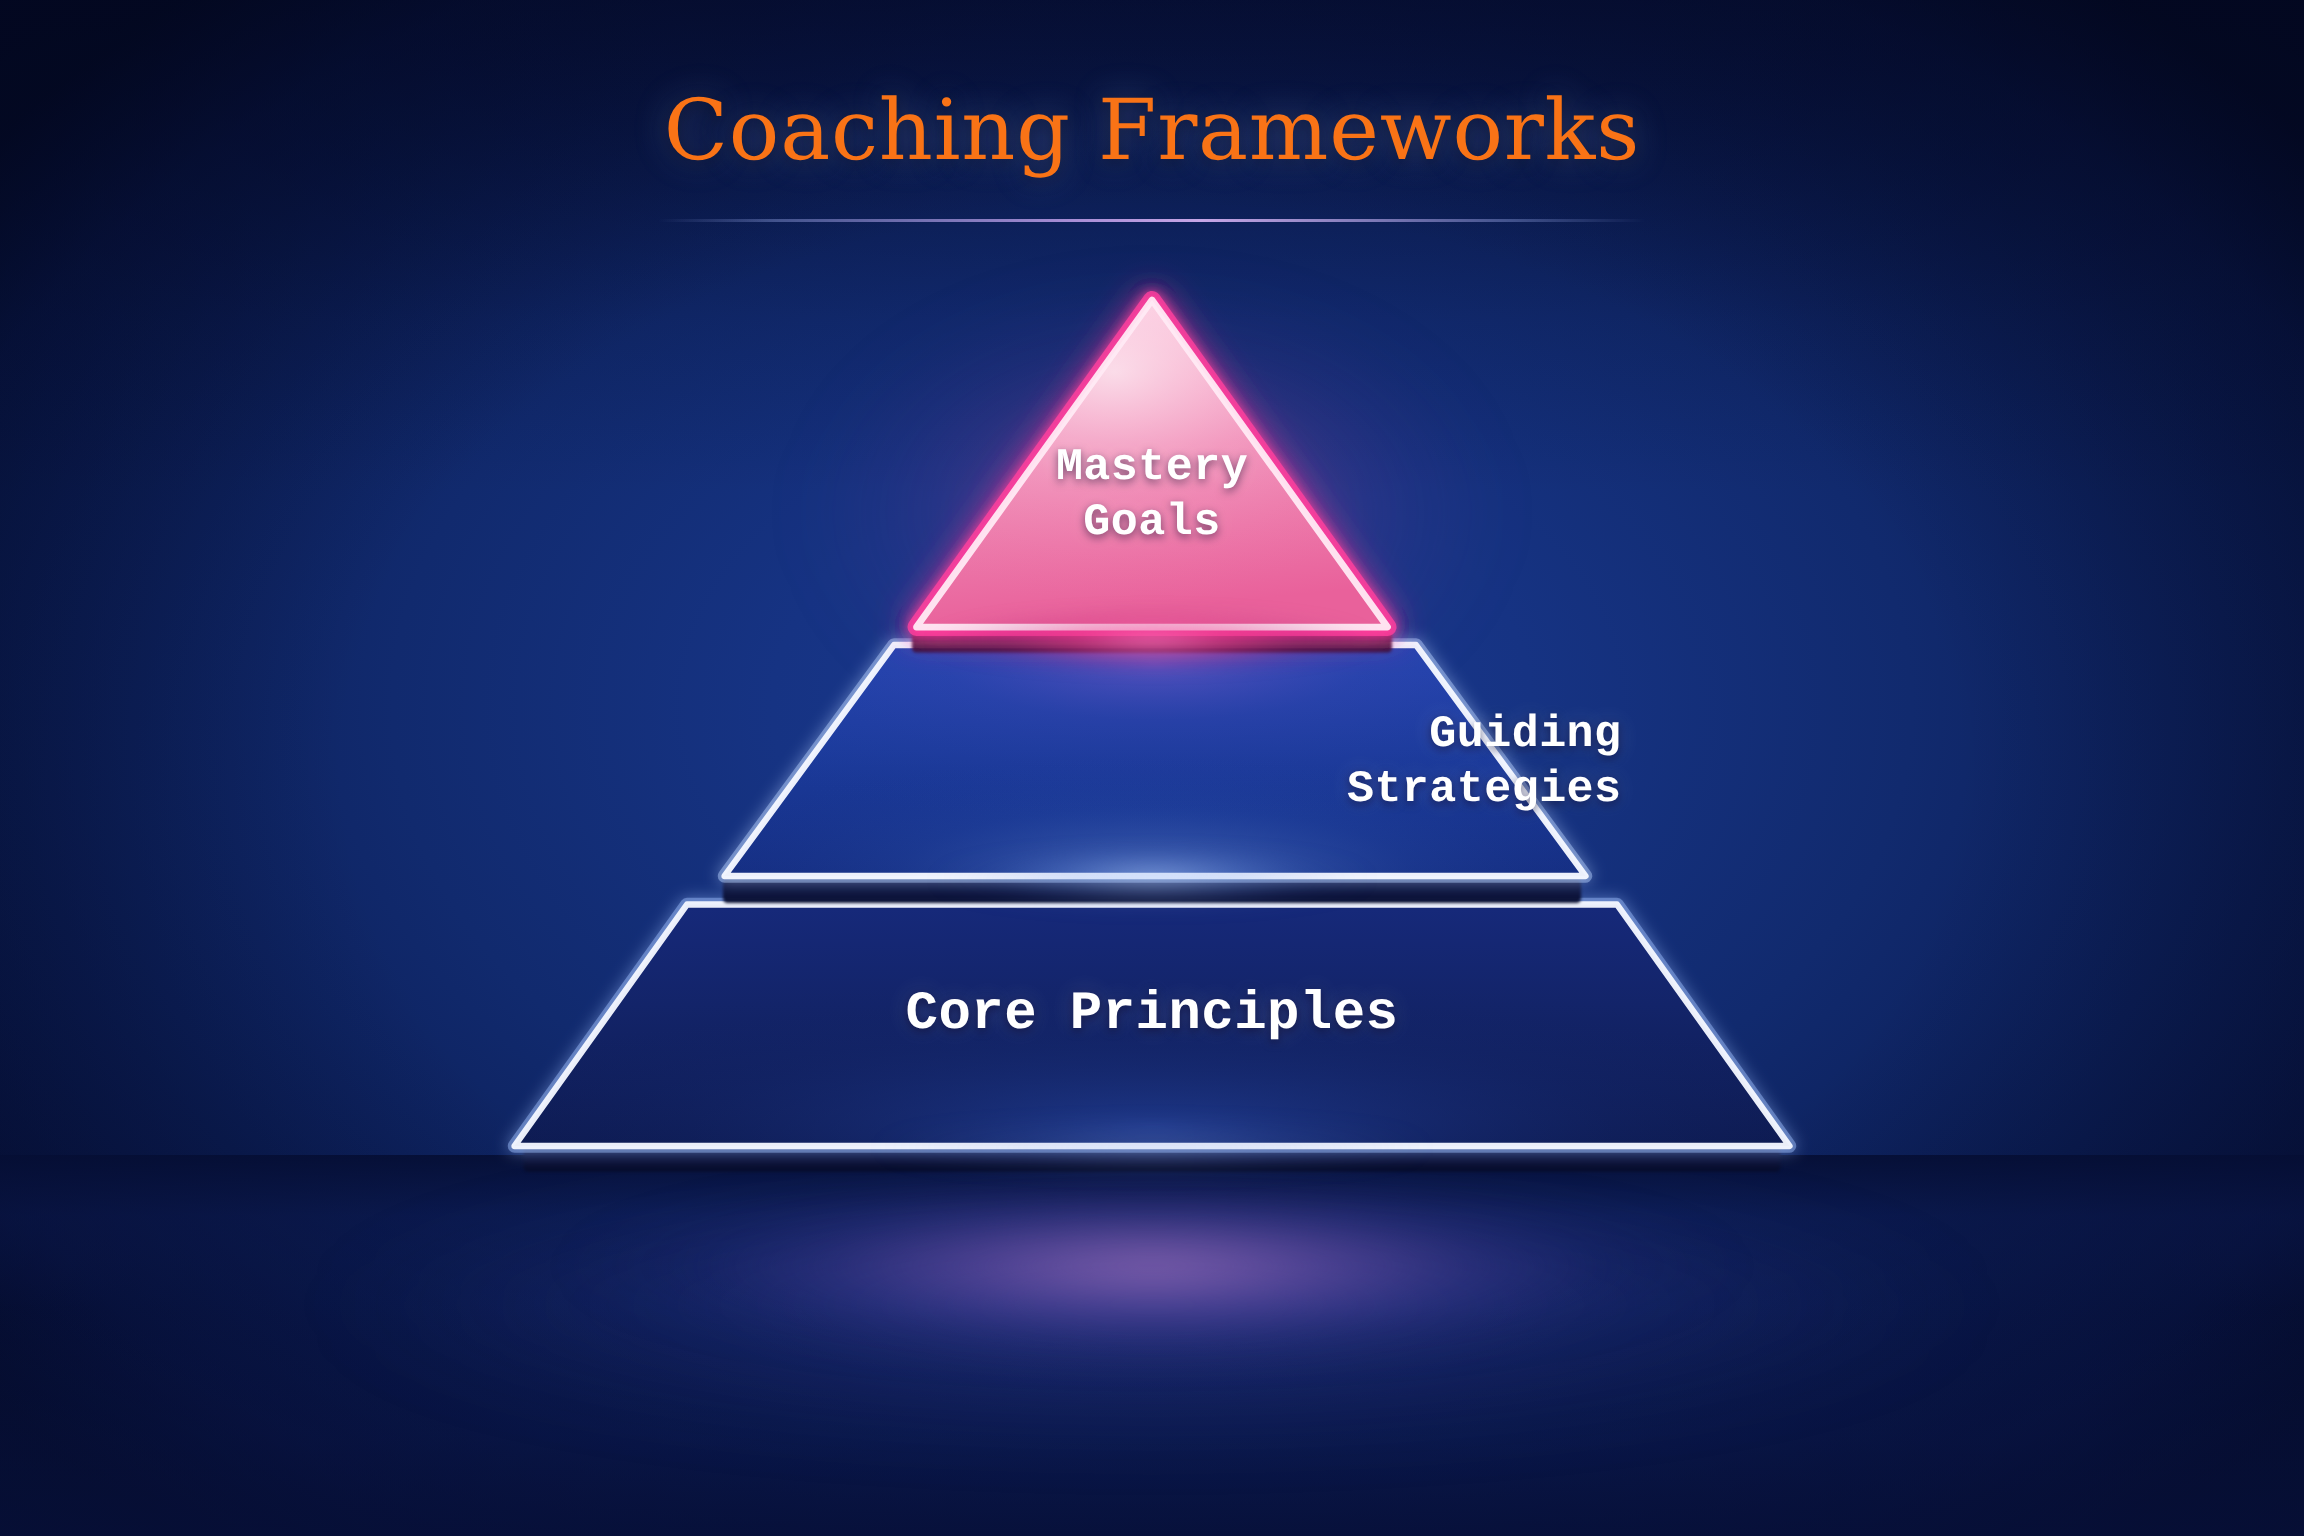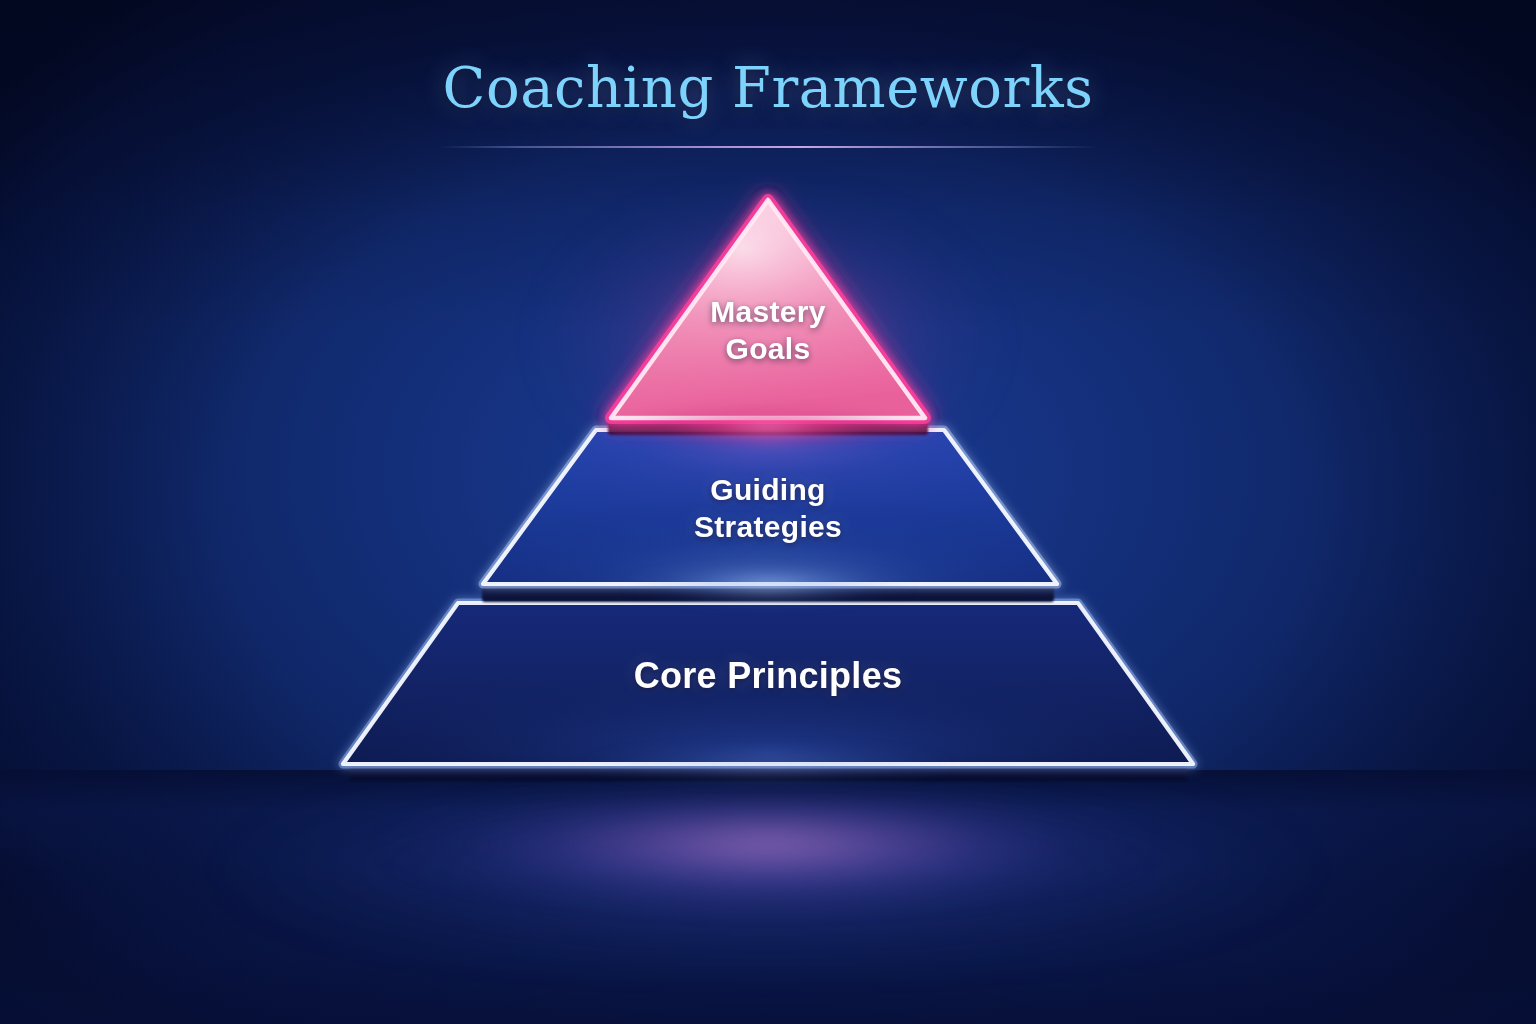--- a/index.html
+++ b/index.html
@@ -95,21 +95,21 @@
     position: absolute;
     left: 0; right: 0;
     top: 56px;
     text-align: center;
   }
   .page-title {
     font-family: "DejaVu Serif", "Liberation Serif", serif;
     font-weight: 400;
     font-size: 56px;
     letter-spacing: 0.5px;
-    color: #7dd3fc;
+    color: #f97316;
     text-shadow: 0 0 22px rgba(150,180,255,0.40), 0 2px 10px rgba(0,0,0,0.45);
     line-height: 1.15;
     margin: 0;
   }
   .title-divider {
     position: absolute;
     left: 50%;
     top: 90px;
     transform: translateX(-50%);
     width: 660px;
@@ -138,40 +138,41 @@
   .tier svg {
     display: block;
     overflow: visible;
   }
   .tier-label {
     position: absolute;
     left: 0; right: 0;
     text-align: center;
     color: #ffffff;
     font-weight: bold;
-    font-family: Liberation Sans, sans-serif;
+    font-family: Liberation Mono, monospace;
     letter-spacing: 0.3px;
     text-shadow: 0 2px 6px rgba(12,8,40,0.55), 0 0 16px rgba(255,255,255,0.18);
     pointer-events: none;
     line-height: 1.22;
     white-space: pre-line;
   }
 
   
   #tier-top { left: 575px; top: 178px; width: 386px; height: 268px; }
   #tier-top .tier-label {
     top: 116px;
     font-size: 30px;
   }
 
   
   #tier-mid { left: 455px; top: 412px; width: 626px; height: 200px; }
   #tier-mid .tier-label {
     top: 60px;
     font-size: 30px;
+    text-align: right;
   }
 
   
   #tier-bottom { left: 325px; top: 588px; width: 886px; height: 208px; }
   #tier-bottom .tier-label {
     top: 66px;
     font-size: 36px;
   }
 
   

